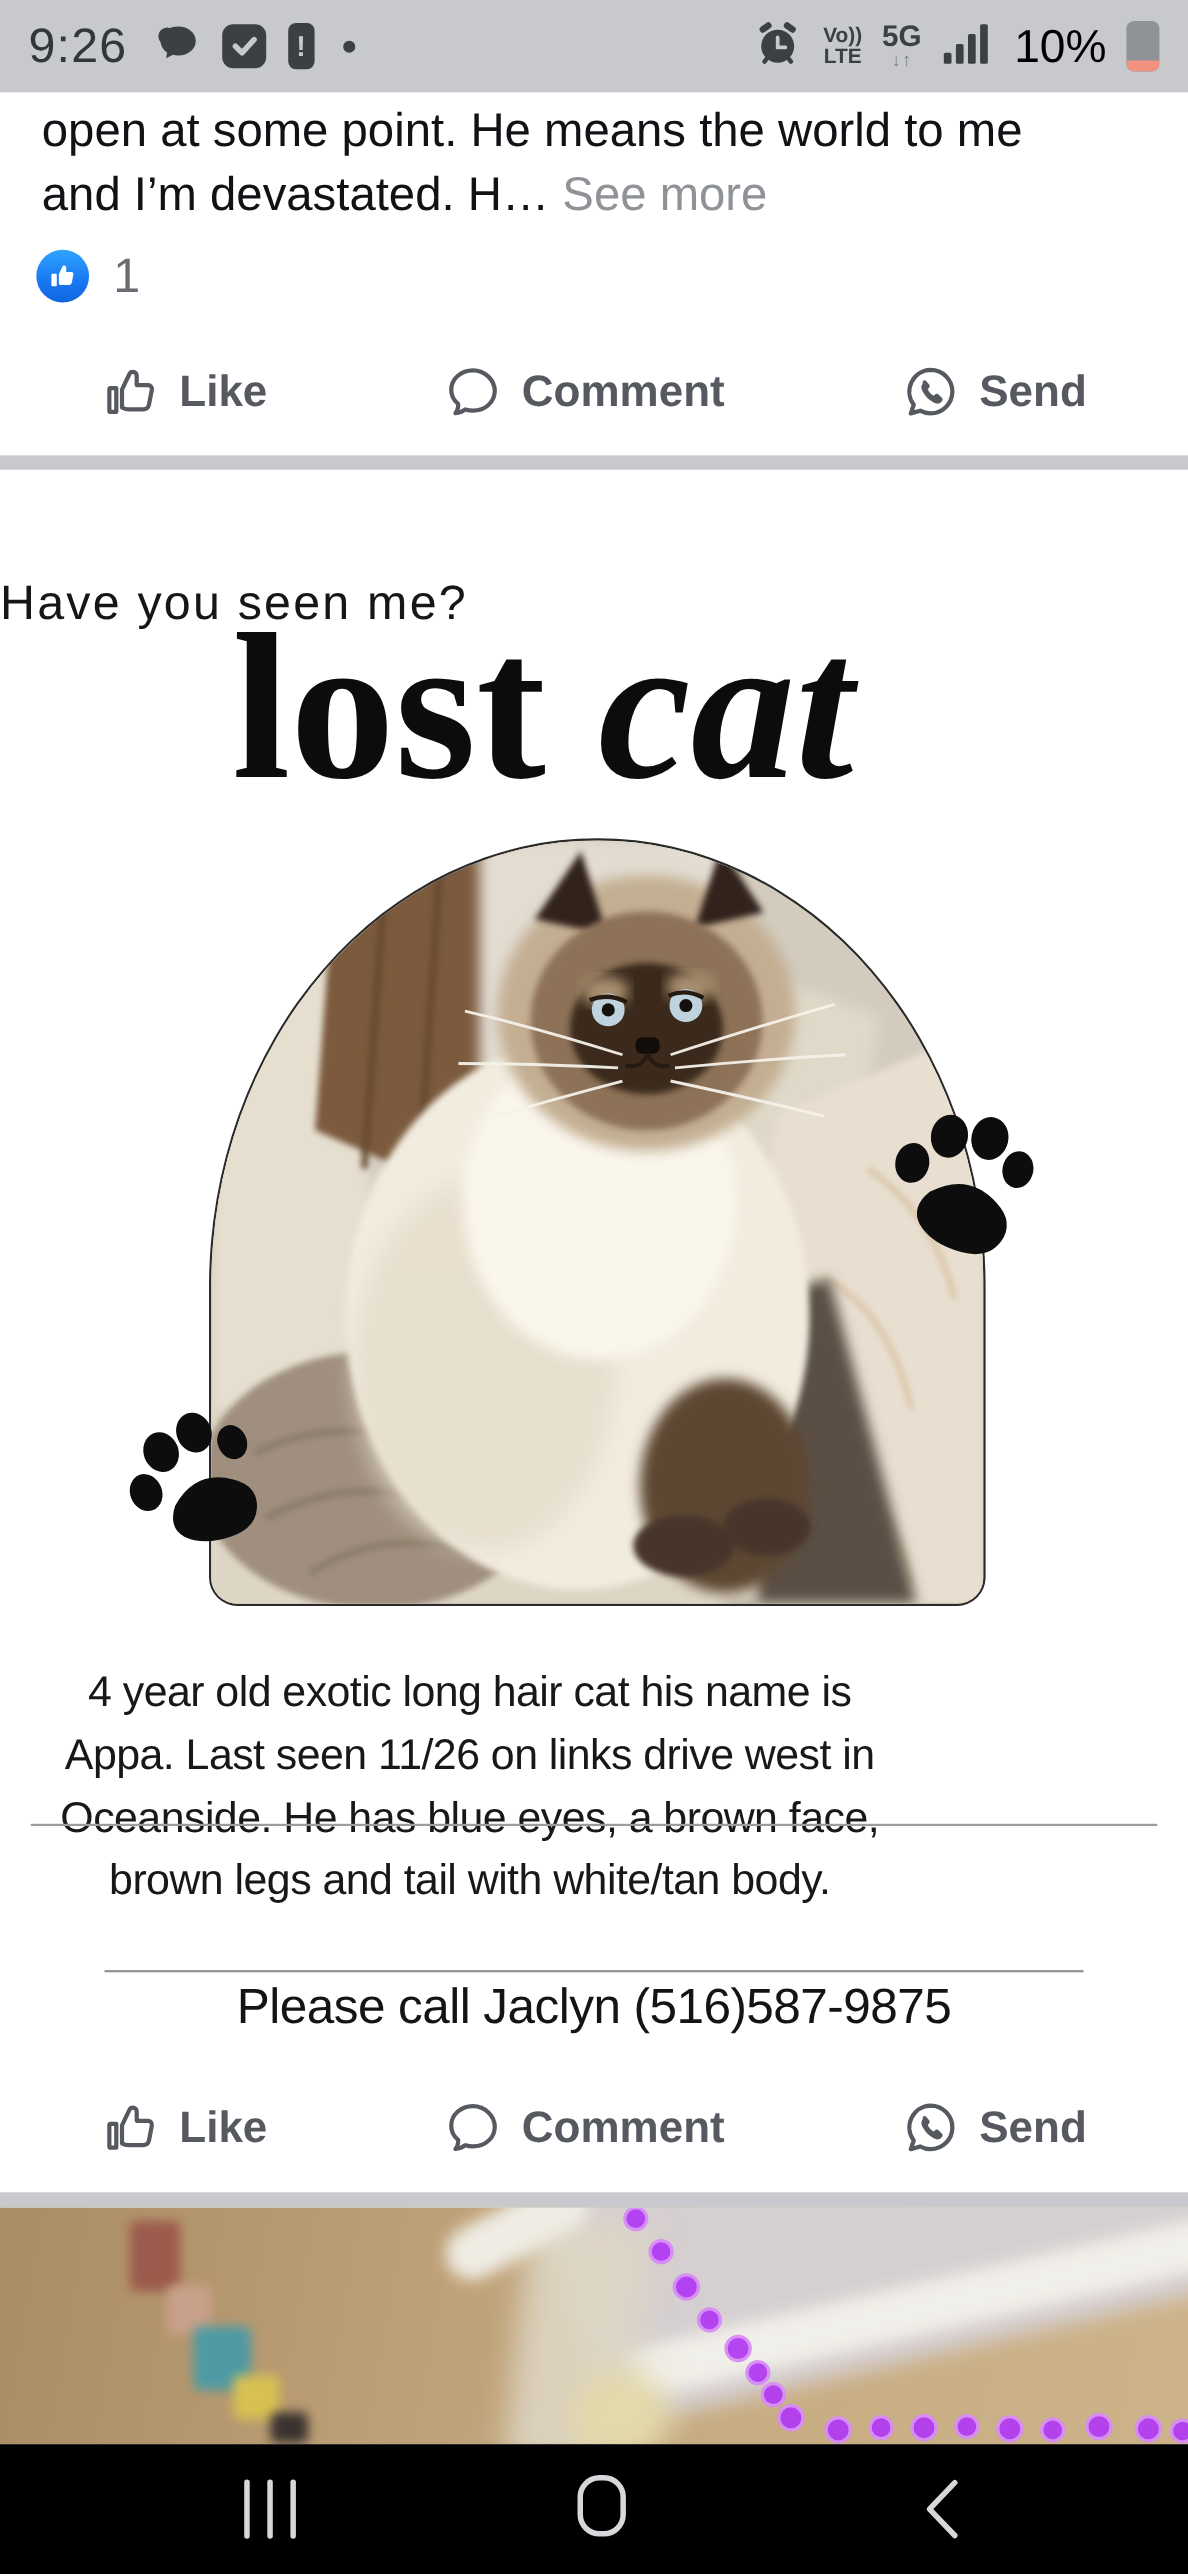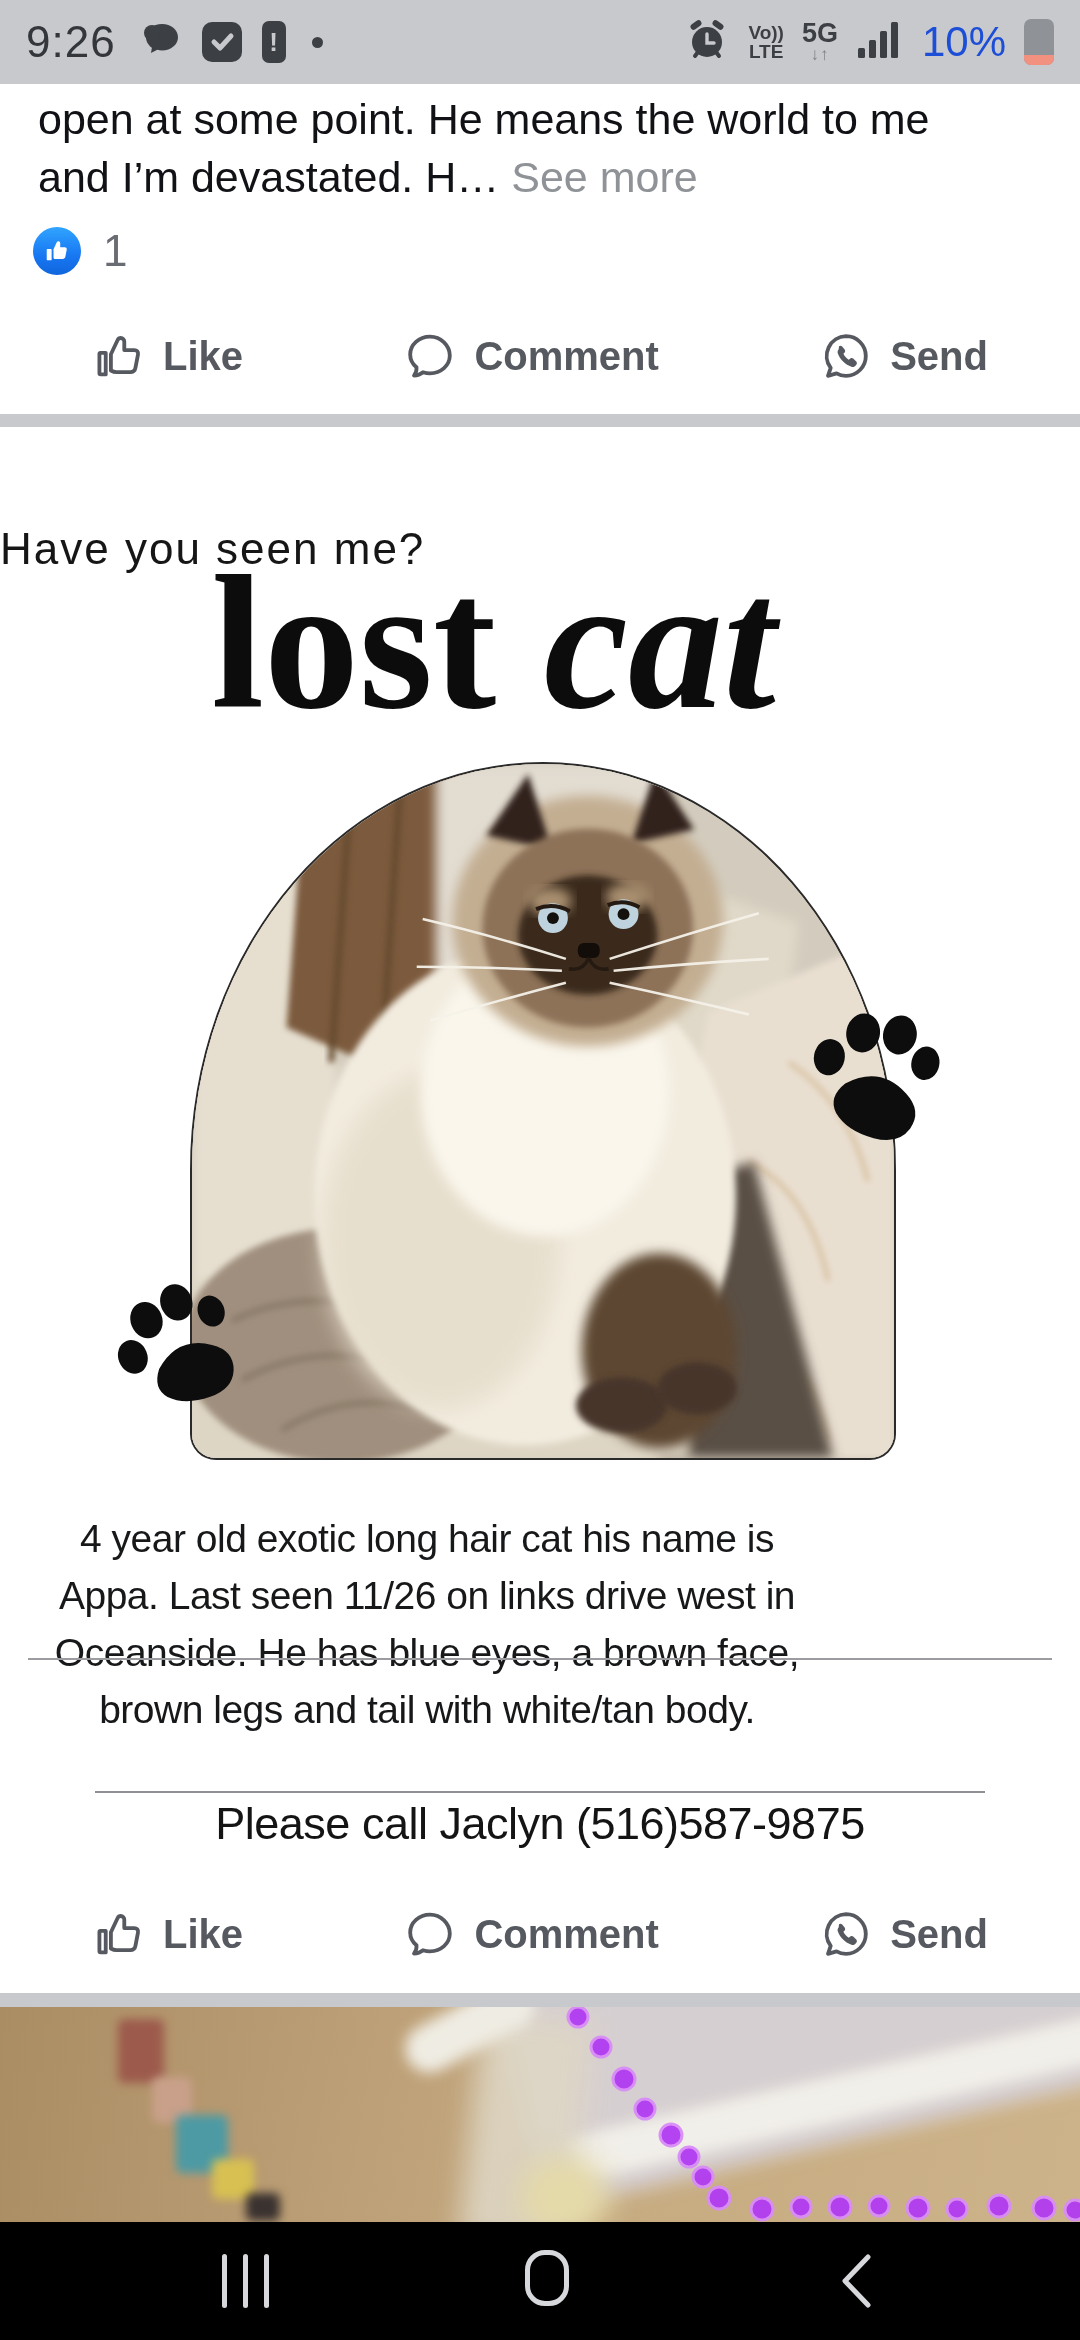--- a/index.html
+++ b/index.html
@@ -11,21 +11,21 @@
              display:flex;align-items:center;padding:0 26px;box-sizing:border-box;color:#3c3f44;}
   .sb-time{font-size:44px;letter-spacing:1px;color:#33363b;}
   .sb-left{display:flex;align-items:center;gap:20px;margin-left:22px;}
   .sb-right{margin-left:auto;display:flex;align-items:center;gap:18px;}
   .sb-chip{width:40px;height:40px;border-radius:10px;background:#3c3f44;display:flex;align-items:center;justify-content:center;}
   .sb-batt-small{width:24px;height:42px;border-radius:7px;background:#3c3f44;display:flex;align-items:center;justify-content:center;color:#c8c9cd;font-size:26px;font-weight:bold;}
   .sb-dot{width:11px;height:11px;border-radius:50%;background:#3c3f44;margin-left:6px;}
   .sb-stack{display:flex;flex-direction:column;align-items:center;line-height:19px;font-weight:bold;font-size:19px;color:#3c3f44;}
   .sb-stack .sub{font-weight:normal;color:#7e8187;font-size:17px;letter-spacing:1px;}
   .sb-5g{font-size:27px;line-height:24px;}
-  .sb-pct{font-size:42px;color:#1d4ed8;}
+  .sb-pct{font-size:42px;color:#000000;}
   .sb-batt{position:relative;width:30px;height:46px;border-radius:7px;background:#8f9398;overflow:hidden;}
   .sb-batt:before{content:"";position:absolute;top:-5px;left:8px;width:14px;height:5px;background:#8f9398;border-radius:2px;}
   .sb-batt .low{position:absolute;bottom:0;left:0;width:100%;height:10px;background:#f2917f;}
 
   
   .post-text{position:absolute;top:90px;left:38px;width:1010px;font-size:43px;line-height:58px;color:#111216;}
   .see-more{color:#8f9296;}
 
   
   .reactions{position:absolute;top:226px;left:33px;display:flex;align-items:center;gap:22px;}

